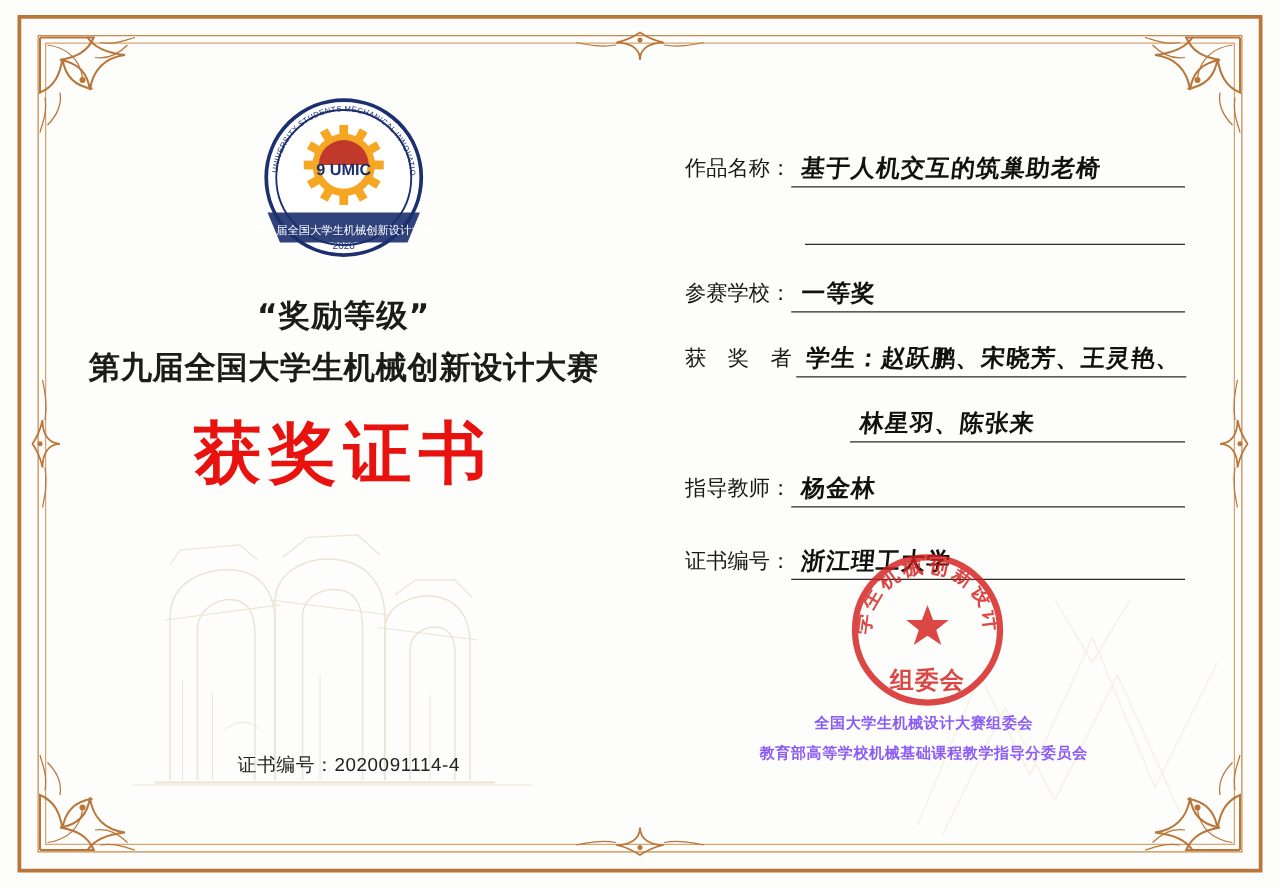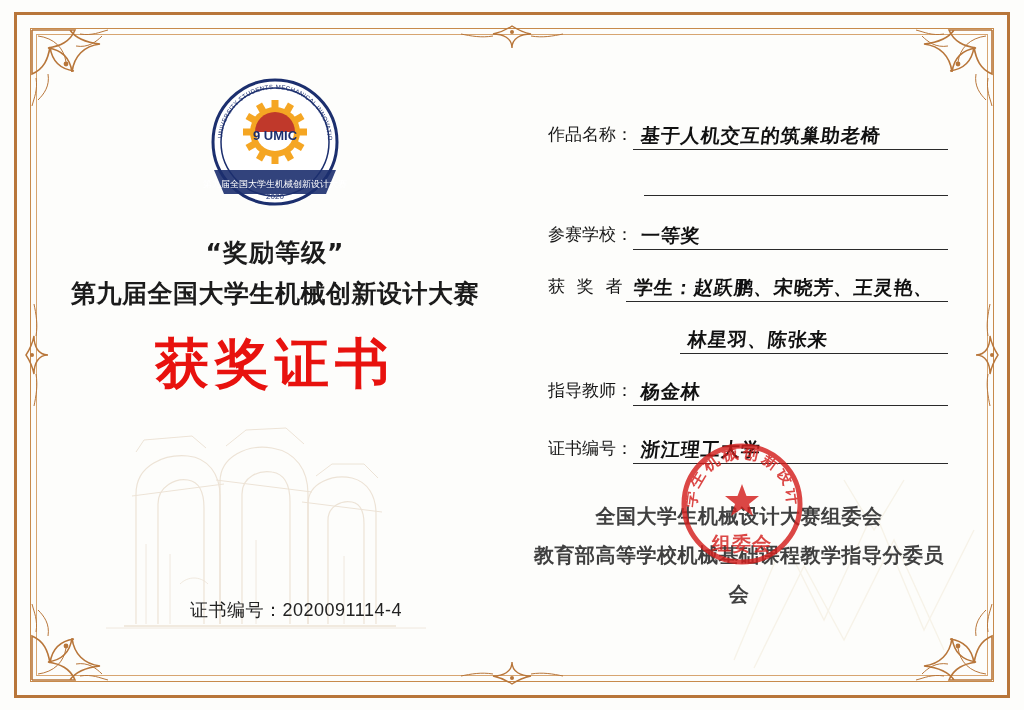--- a/index.html
+++ b/index.html
@@ -145,21 +145,21 @@
     letter-spacing: 6px;
     line-height: 1;
   }
 
   
   .cert-no {
     position: absolute;
     left: 190px;
     bottom: 88px;
     font-family: "DejaVu Sans", sans-serif;
-    font-size: 18px;
+    font-size: 15px;
     color: #222;
     letter-spacing: 0.5px;
     white-space: nowrap;
   }
   .cert-no .num {
     font-family: "Liberation Sans", sans-serif;
     letter-spacing: 0.5px;
   }
 
   
@@ -169,21 +169,21 @@
     top: 104px;
     width: 400px;
   }
   .field-row {
     display: flex;
     align-items: flex-end;
     margin-bottom: 6px;
     height: 46px;
   }
   .field-label {
-    font-family: Liberation Sans, sans-serif;
+    font-family: Liberation Mono, monospace;
     font-size: 17px;
     color: #181818;
     white-space: nowrap;
     padding-bottom: 4px;
     flex: 0 0 auto;
   }
   .field-label.spaced { letter-spacing: 3.5px; }
   .field-value-wrap {
     flex: 1 1 auto;
     border-bottom: 1px solid #2a2a2a;
@@ -220,22 +220,22 @@
   
   .issuer {
     position: absolute;
     right: 70px;
     bottom: 96px;
     text-align: center;
     width: 430px;
   }
   .issuer div {
     font-family: "DejaVu Sans", sans-serif;
-    font-size: 20px;
-    color: #404040;
+    font-size: 12px;
+    color: #8b5cf6;
     font-weight: bold;
     line-height: 1.95;
     letter-spacing: 0.5px;
   }
   .issuer .place {
     font-weight: bold;
     letter-spacing: 1px;
   }
 
   

